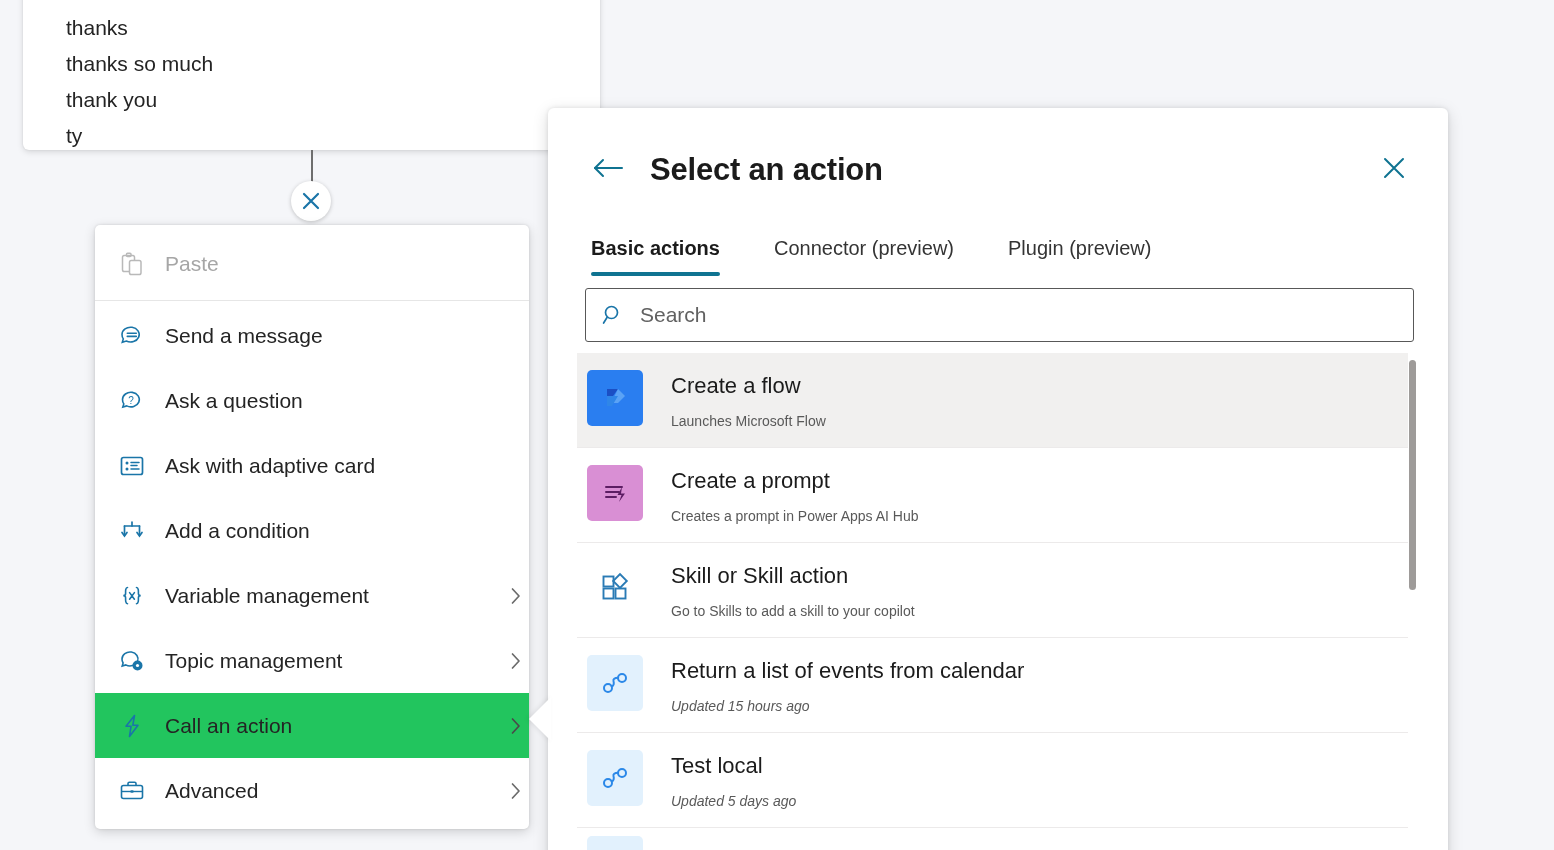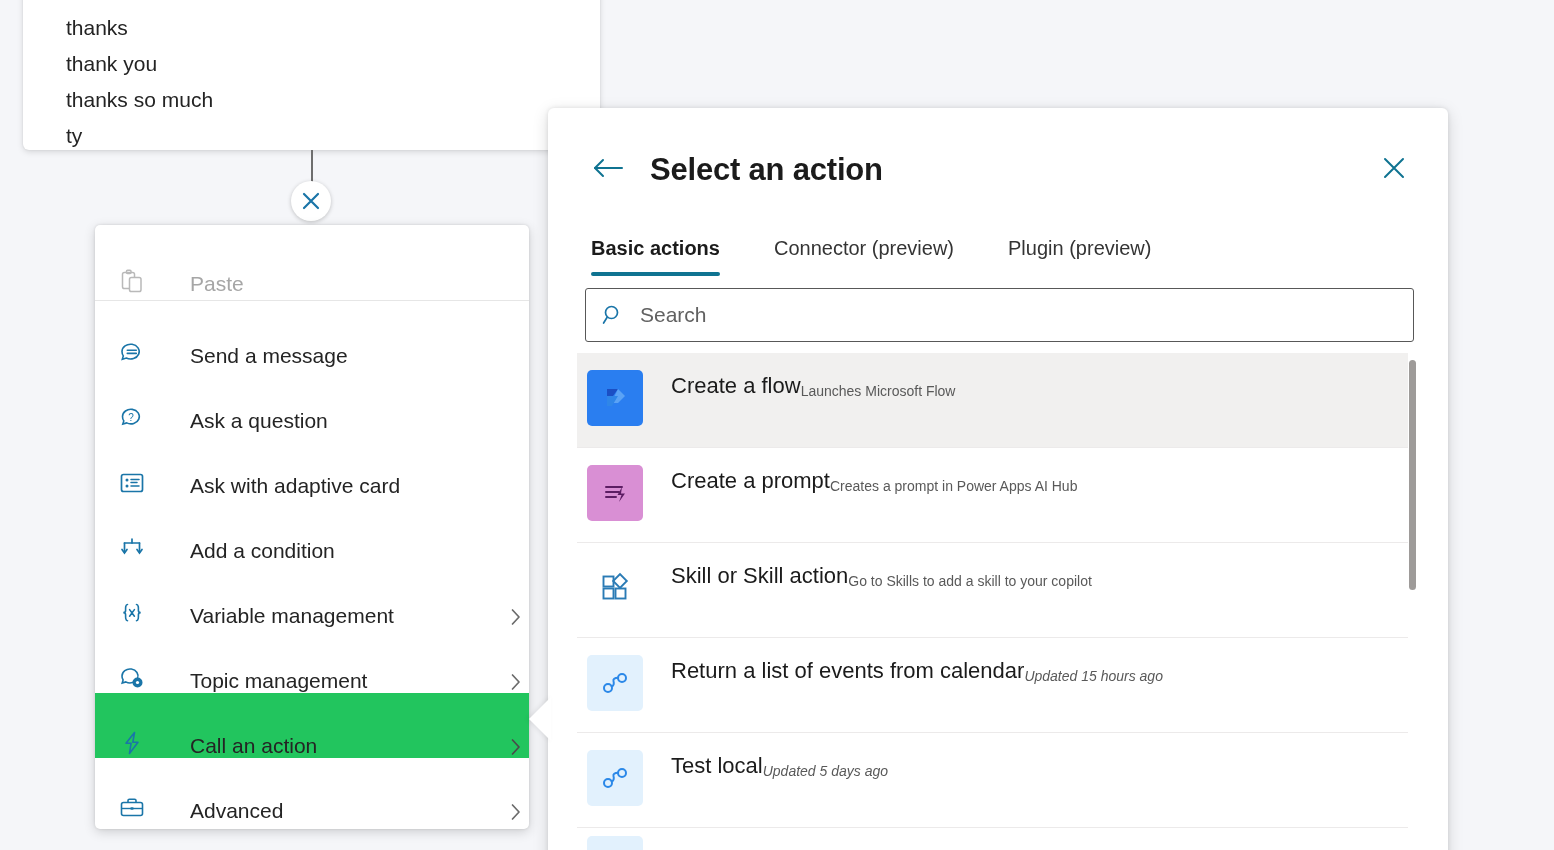--- a/index.html
+++ b/index.html
@@ -37,23 +37,23 @@
 
   
   .ctx-menu{
     position:absolute; left:95px; top:225px; width:434px;
     background:#ffffff; border-radius:5px;
     box-shadow:0 3px 12px rgba(0,0,0,0.16), 0 0 3px rgba(0,0,0,0.12);
     padding:6px 0 6px 0; box-sizing:border-box;
     overflow:visible;
   }
   .ctx-item{
-    display:flex; align-items:flex-end; height:65px;
+    display:flex; align-items:center; height:65px;
     padding:0 6px 0 22px; box-sizing:border-box;
-    cursor:default; position:relative;gap:25px;
+    cursor:default; position:relative;
   }
   .ctx-item.disabled{ cursor:default; }
   .ctx-item.selected{ background:#22c55e; }
   .ctx-sep{ height:1px; background:#e6e6e6; margin:4px 0 2px 0; }
   .ctx-icon{
     width:30px; height:30px; margin-right:18px;
     display:flex; align-items:center; justify-content:center; flex:0 0 30px;
   }
   .ctx-label{ font-size:21px; color:#242424; flex:1 1 auto; white-space:nowrap;}
   .ctx-item.disabled .ctx-label{ color:#a6a6a6; }
@@ -114,42 +114,42 @@
   .row{
     display:flex; align-items:flex-start; height:95px; box-sizing:border-box;
     padding:17px 0 0 0; position:relative; width:831px; cursor:pointer;
   }
   .row.highlight{ background:#f1f0ef; }
   .row-sep{ position:absolute; left:0; right:0; bottom:0; height:1px; background:#eceaea; }
   .row-icon{
     width:56px;height:56px;border-radius:5px; flex:0 0 56px; margin:0 28px 0 10px;
     display:flex;align-items:center;justify-content:center;
   }
-  .row-text{ display:flex; flex-direction:row; padding-top:1px;}
+  .row-text{ display:flex; flex-direction:column; padding-top:1px;}
   .row-title{ font-size:22px; color:#1b1b1b; line-height:30px; }
   .row-sub{ font-size:14px; color:#595959; line-height:28px; margin-top:6px;}
   .row-sub.italic{ font-style:italic; }
 
   
   .scrolltrack{
     position:absolute; left:860px; top:0px; width:8px; height:478px;
   }
   .scrollthumb{
     position:absolute; left:861px; top:7px; width:7px; height:230px;
     background:#9e9b99; border-radius:4px;
   }
 </style>
 </head>
 <body>
 
 <div class="node-card">
   <div class="node-lines">
     <div class="node-line">thanks</div>
+    <div class="node-line">thanks so much</div>
     <div class="node-line">thank you</div>
-    <div class="node-line">thanks so much</div>
     <div class="node-line">ty</div>
   </div>
 </div>
 
 <div class="connector-line"></div>
 <div class="close-chip">
   <span>
     <svg width="24" height="24" viewBox="0 0 24 24">
         <path d="M5 5 L19 19 M19 5 L5 19" stroke="#1a75a8" stroke-width="2.2" fill="none" stroke-linecap="round"></path>
       </svg>

